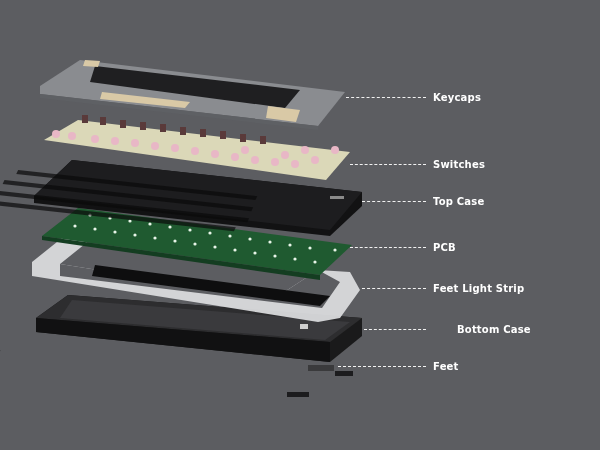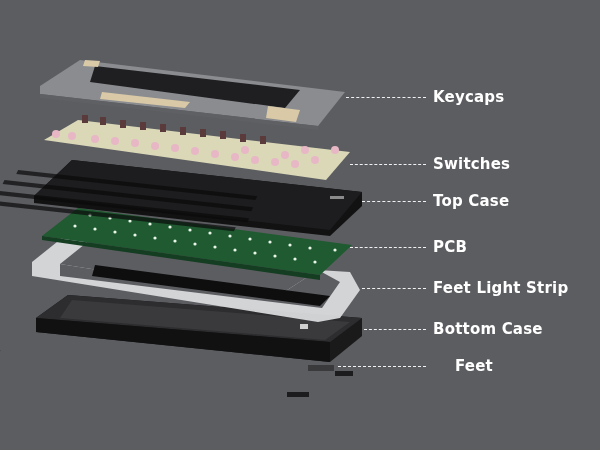--- a/index.html
+++ b/index.html
@@ -2,21 +2,21 @@
 <html><head>
 <meta charset="utf-8">
 <style>
   * { margin: 0; padding: 0; box-sizing: border-box; }
   html, body { width: 600px; height: 450px; overflow: hidden; background: #5c5d61; }
   body { position: relative; font-family: "DejaVu Sans", "Liberation Sans", sans-serif; }
   .stage { position: absolute; left: 0; top: 0; width: 600px; height: 450px; background: #5c5d61; }
   svg.art { position: absolute; left: 0; top: 0; }
   .label-row { position: absolute; display: flex; align-items: center; height: 20px; }
   .leader { border-top: 1.5px dashed #f2f2f2; height: 0; margin-right: 7px; }
-  .label-text { color: #ffffff; font-weight: bold; font-size: 15px; letter-spacing: 0.2px; white-space: nowrap; }
+  .label-text { color: #ffffff; font-weight: bold; font-size: 10px; letter-spacing: 0.2px; white-space: nowrap; }
 </style>
 </head>
 <body>
 
 <div class="stage">
 
   <svg class="art" width="600" height="450" viewBox="0 0 600 450">
 
     <g>
       <rect x="40" y="350" width="22" height="5" fill="#1c1c1e" transform="skewX(-10)"></rect>
@@ -149,23 +149,23 @@
   <div class="label-row" style="left:350px; top:237px;">
     <div class="leader" style="width:76px;"></div>
     <span class="label-text">PCB</span>
   </div>
 
   <div class="label-row" style="left:362px; top:278px;">
     <div class="leader" style="width:64px;"></div>
     <span class="label-text">Feet Light Strip</span>
   </div>
 
-  <div class="label-row" style="left:364px; top:319px;">
+  <div class="label-row" style="left:364px; top:319px;gap:24px;">
     <div class="leader" style="width:62px;"></div>
     <span class="label-text">Bottom Case</span>
   </div>
 
-  <div class="label-row" style="left:338px; top:356px;gap:22px;">
+  <div class="label-row" style="left:338px; top:356px;">
     <div class="leader" style="width:88px;"></div>
     <span class="label-text">Feet</span>
   </div>
 
 </div>
 
 </body></html>

